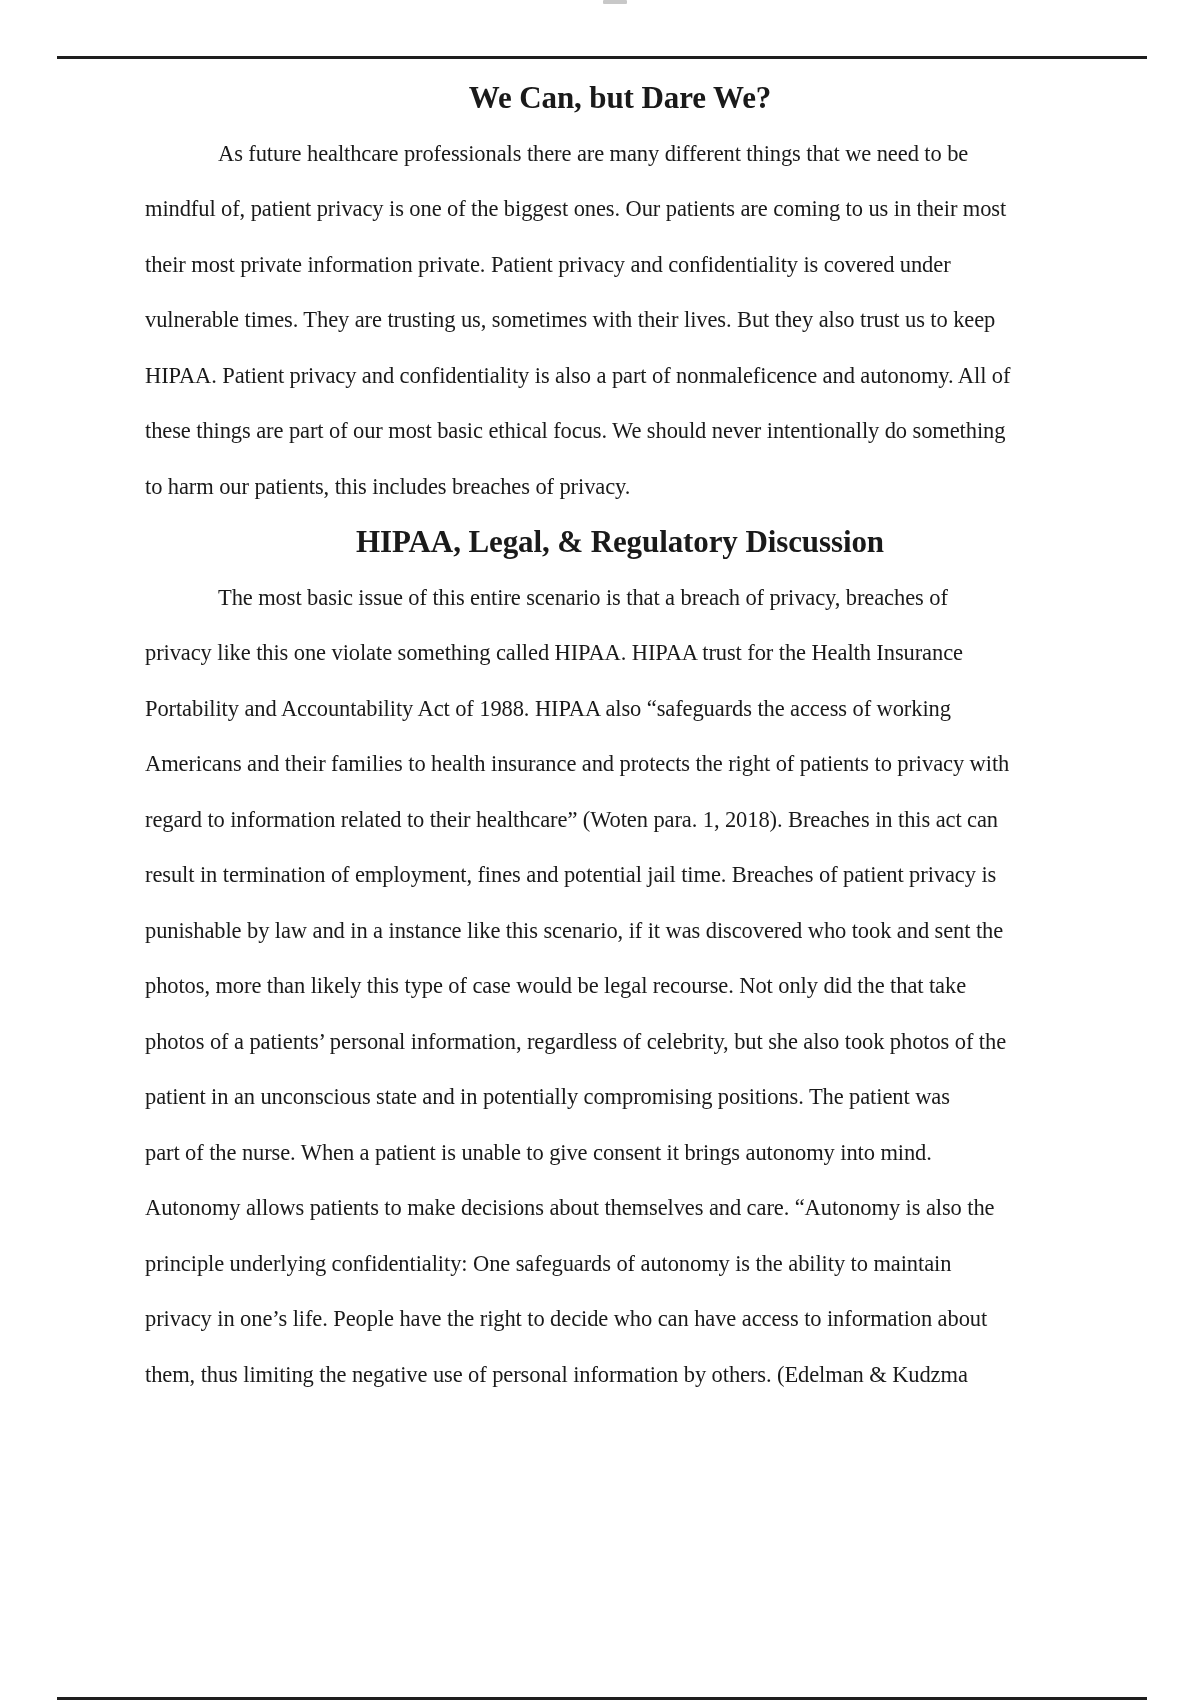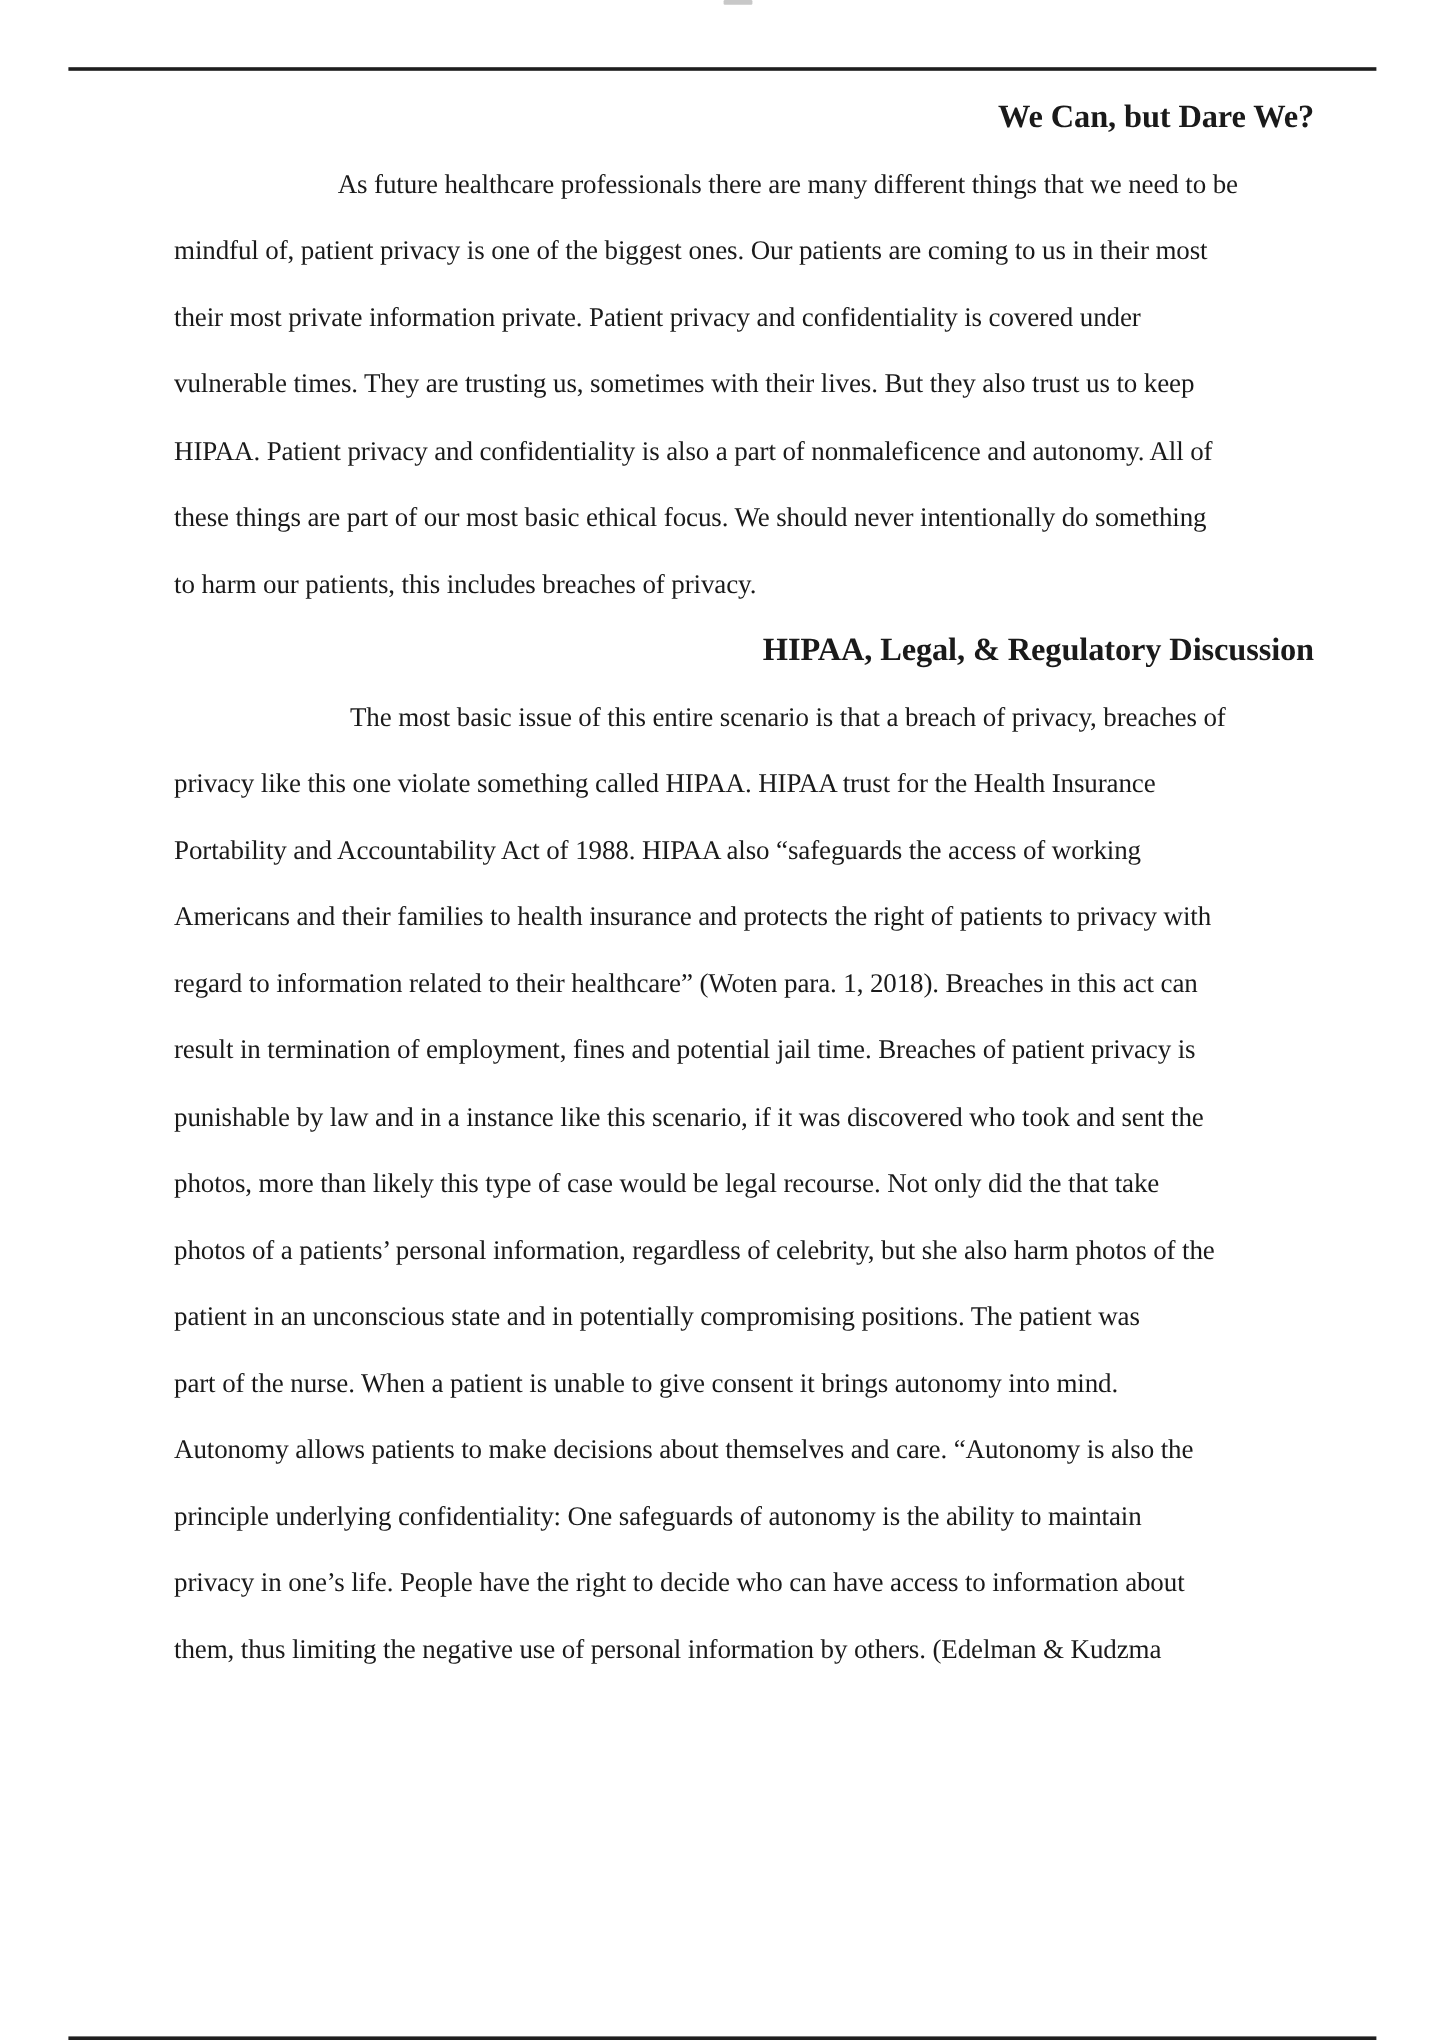--- a/index.html
+++ b/index.html
@@ -40,27 +40,26 @@
       width: 950px;
     }
     .line {
       height: 55.5px;
       line-height: 55.5px;
       font-size: 22.5px;
       white-space: nowrap;
       letter-spacing: -0.1px;
     }
     .heading {
-      text-align: right;
+      text-align: center;
       font-weight: bold;
-      font-size: 27px;
+      font-size: 31px;
     }
     .indent {
       padding-left: 73px;
-      text-align: center;
     }
   </style>
 </head>
 <body>
 
 <div class="top-marker"></div>
 <div class="rule top"></div>
 
 <div class="page">
   <div class="line heading">We Can, but Dare We?</div>
@@ -79,21 +78,21 @@
 
   <div>
     <div class="line indent">The most basic issue of this entire scenario is that a breach of privacy, breaches of</div>
     <div class="line">privacy like this one violate something called HIPAA. HIPAA trust for the Health Insurance</div>
     <div class="line">Portability and Accountability Act of 1988. HIPAA also “safeguards the access of working</div>
     <div class="line">Americans and their families to health insurance and protects the right of patients to privacy with</div>
     <div class="line">regard to information related to their healthcare” (Woten para. 1, 2018). Breaches in this act can</div>
     <div class="line">result in termination of employment, fines and potential jail time. Breaches of patient privacy is</div>
     <div class="line">punishable by law and in a instance like this scenario, if it was discovered who took and sent the</div>
     <div class="line">photos, more than likely this type of case would be legal recourse. Not only did the that take</div>
-    <div class="line">photos of a patients’ personal information, regardless of celebrity, but she also harm photos of the</div>
+    <div class="line">photos of a patients’ personal information, regardless of celebrity, but she also took photos of the</div>
     <div class="line">patient in an unconscious state and in potentially compromising positions. The patient was</div>
     <div class="line">part of the nurse. When a patient is unable to give consent it brings autonomy into mind.</div>
     <div class="line">Autonomy allows patients to make decisions about themselves and care. “Autonomy is also the</div>
     <div class="line">principle underlying confidentiality: One safeguards of autonomy is the ability to maintain</div>
     <div class="line">privacy in one’s life. People have the right to decide who can have access to information about</div>
     <div class="line">them, thus limiting the negative use of personal information by others. (Edelman &amp; Kudzma</div>
   </div>
 </div>
 
 <div class="rule bottom"></div>

